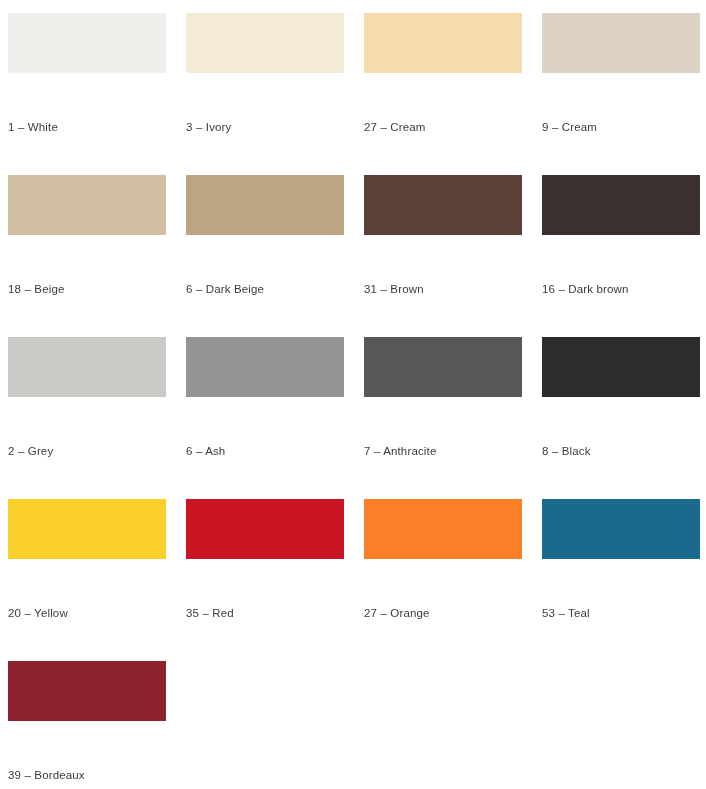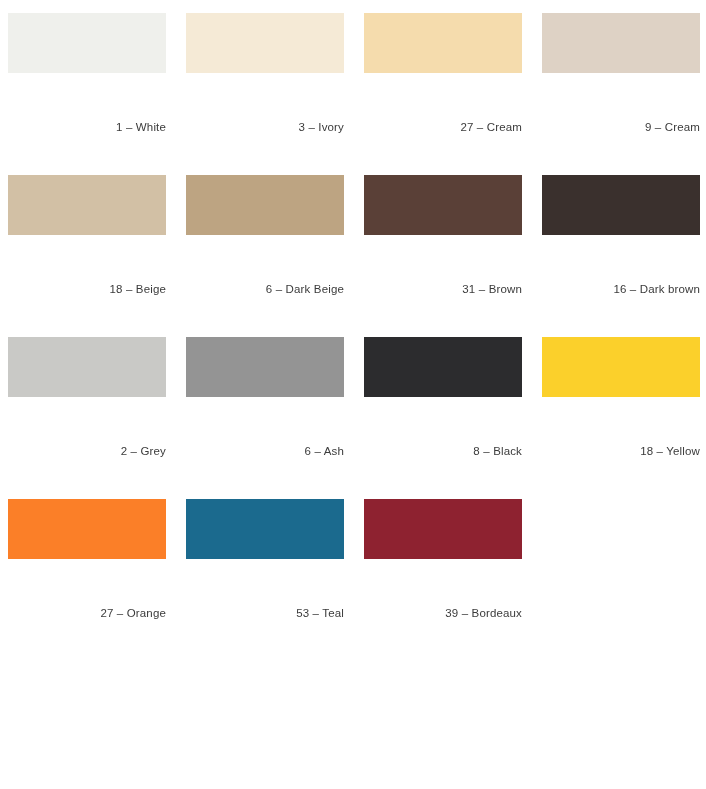--- a/index.html
+++ b/index.html
@@ -26,21 +26,21 @@
     align-content: flex-start;
   }
   .swatch-cell {
     width: 158px;
     margin-right: 20px;
     margin-bottom: 0;
     height: 162px;
     box-sizing: border-box;
     display: flex;
     flex-direction: column;
-    align-items: flex-end;
+    align-items: flex-start;
   }
   .swatch-cell:nth-child(4n) {
     margin-right: 0;
   }
   .swatch-chip {
     width: 158px;
     height: 60px;
     display: block;
     border: 0;
   }
@@ -92,26 +92,34 @@
     </div>
     <div class="swatch-cell">
       <div class="swatch-chip" style="background-color: rgb(201, 201, 198);"></div>
       <div class="swatch-label">2 – Grey</div>
     </div>
     <div class="swatch-cell">
       <div class="swatch-chip" style="background-color: rgb(148, 148, 148);"></div>
       <div class="swatch-label">6 – Ash</div>
     </div>
     <div class="swatch-cell">
+      <div class="swatch-chip" style="background-color: rgb(88, 88, 88);"></div>
+      <div class="swatch-label">7 – Anthracite</div>
+    </div>
+    <div class="swatch-cell">
       <div class="swatch-chip" style="background-color: rgb(44, 44, 46);"></div>
       <div class="swatch-label">8 – Black</div>
     </div>
     <div class="swatch-cell">
       <div class="swatch-chip" style="background-color: rgb(251, 208, 43);"></div>
-      <div class="swatch-label">18 – Yellow</div>
+      <div class="swatch-label">20 – Yellow</div>
+    </div>
+    <div class="swatch-cell">
+      <div class="swatch-chip" style="background-color: rgb(200, 20, 35);"></div>
+      <div class="swatch-label">35 – Red</div>
     </div>
     <div class="swatch-cell">
       <div class="swatch-chip" style="background-color: rgb(251, 127, 40);"></div>
       <div class="swatch-label">27 – Orange</div>
     </div>
     <div class="swatch-cell">
       <div class="swatch-chip" style="background-color: rgb(27, 106, 142);"></div>
       <div class="swatch-label">53 – Teal</div>
     </div>
     <div class="swatch-cell">

